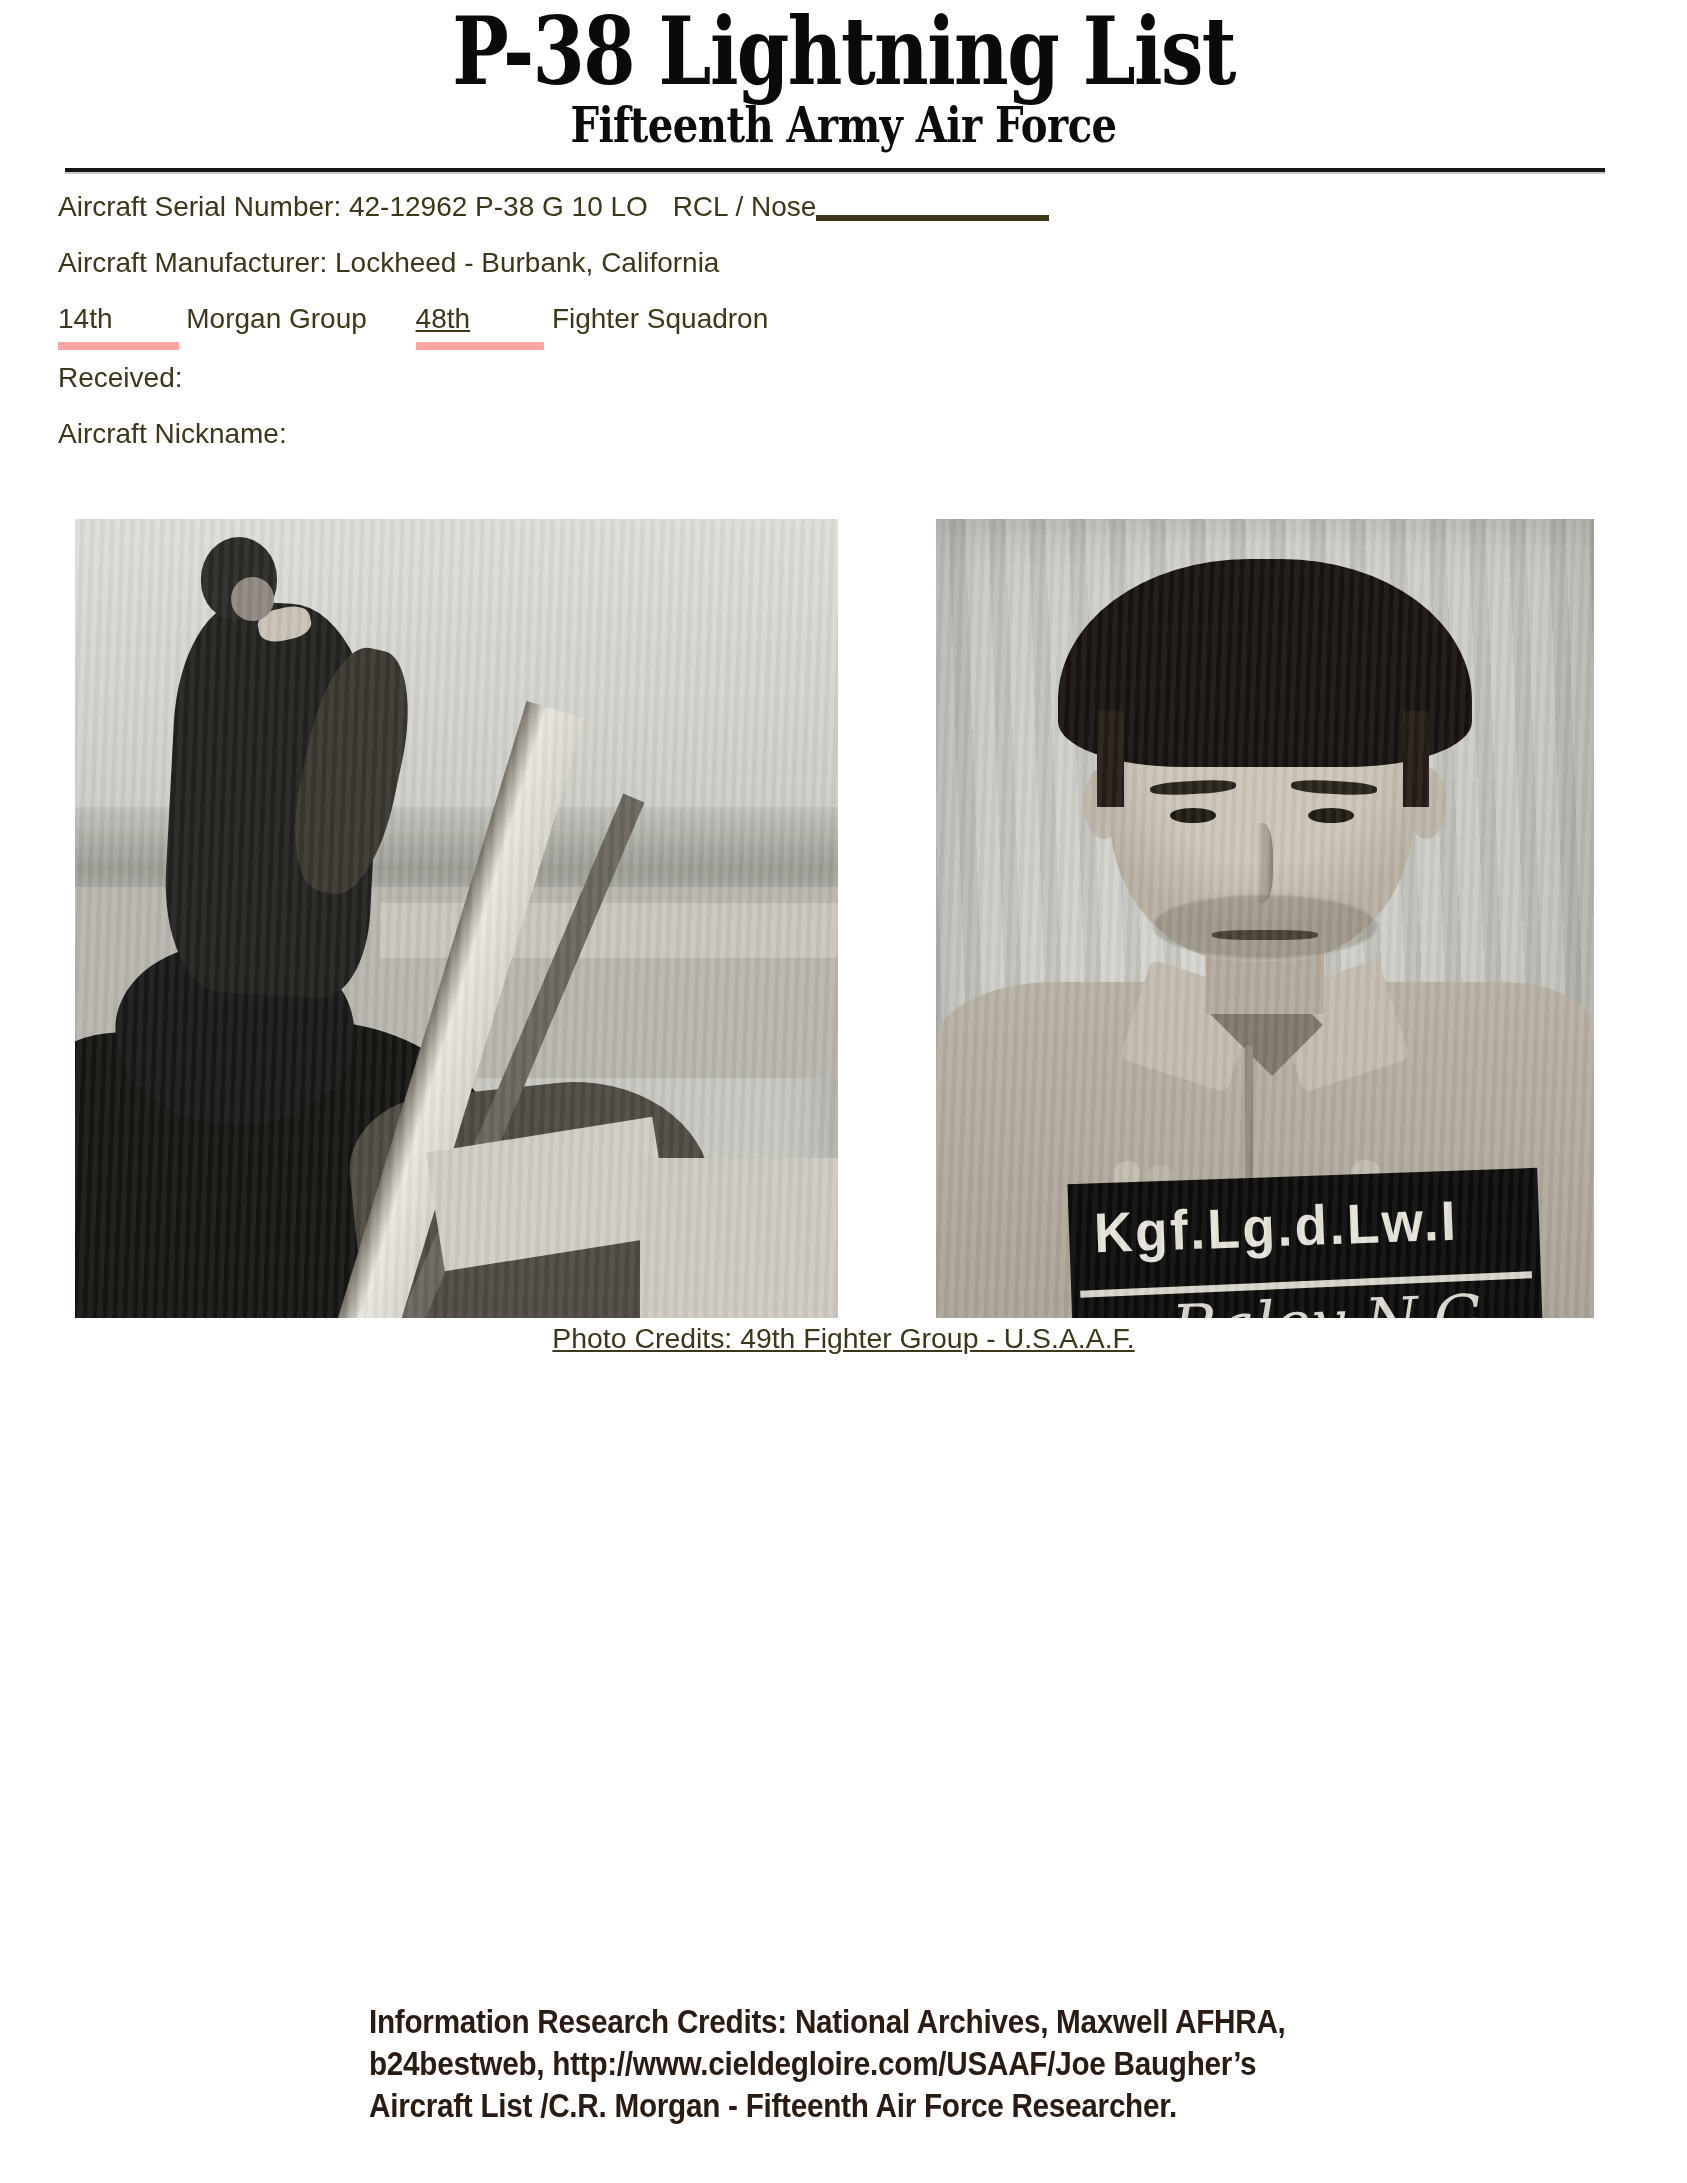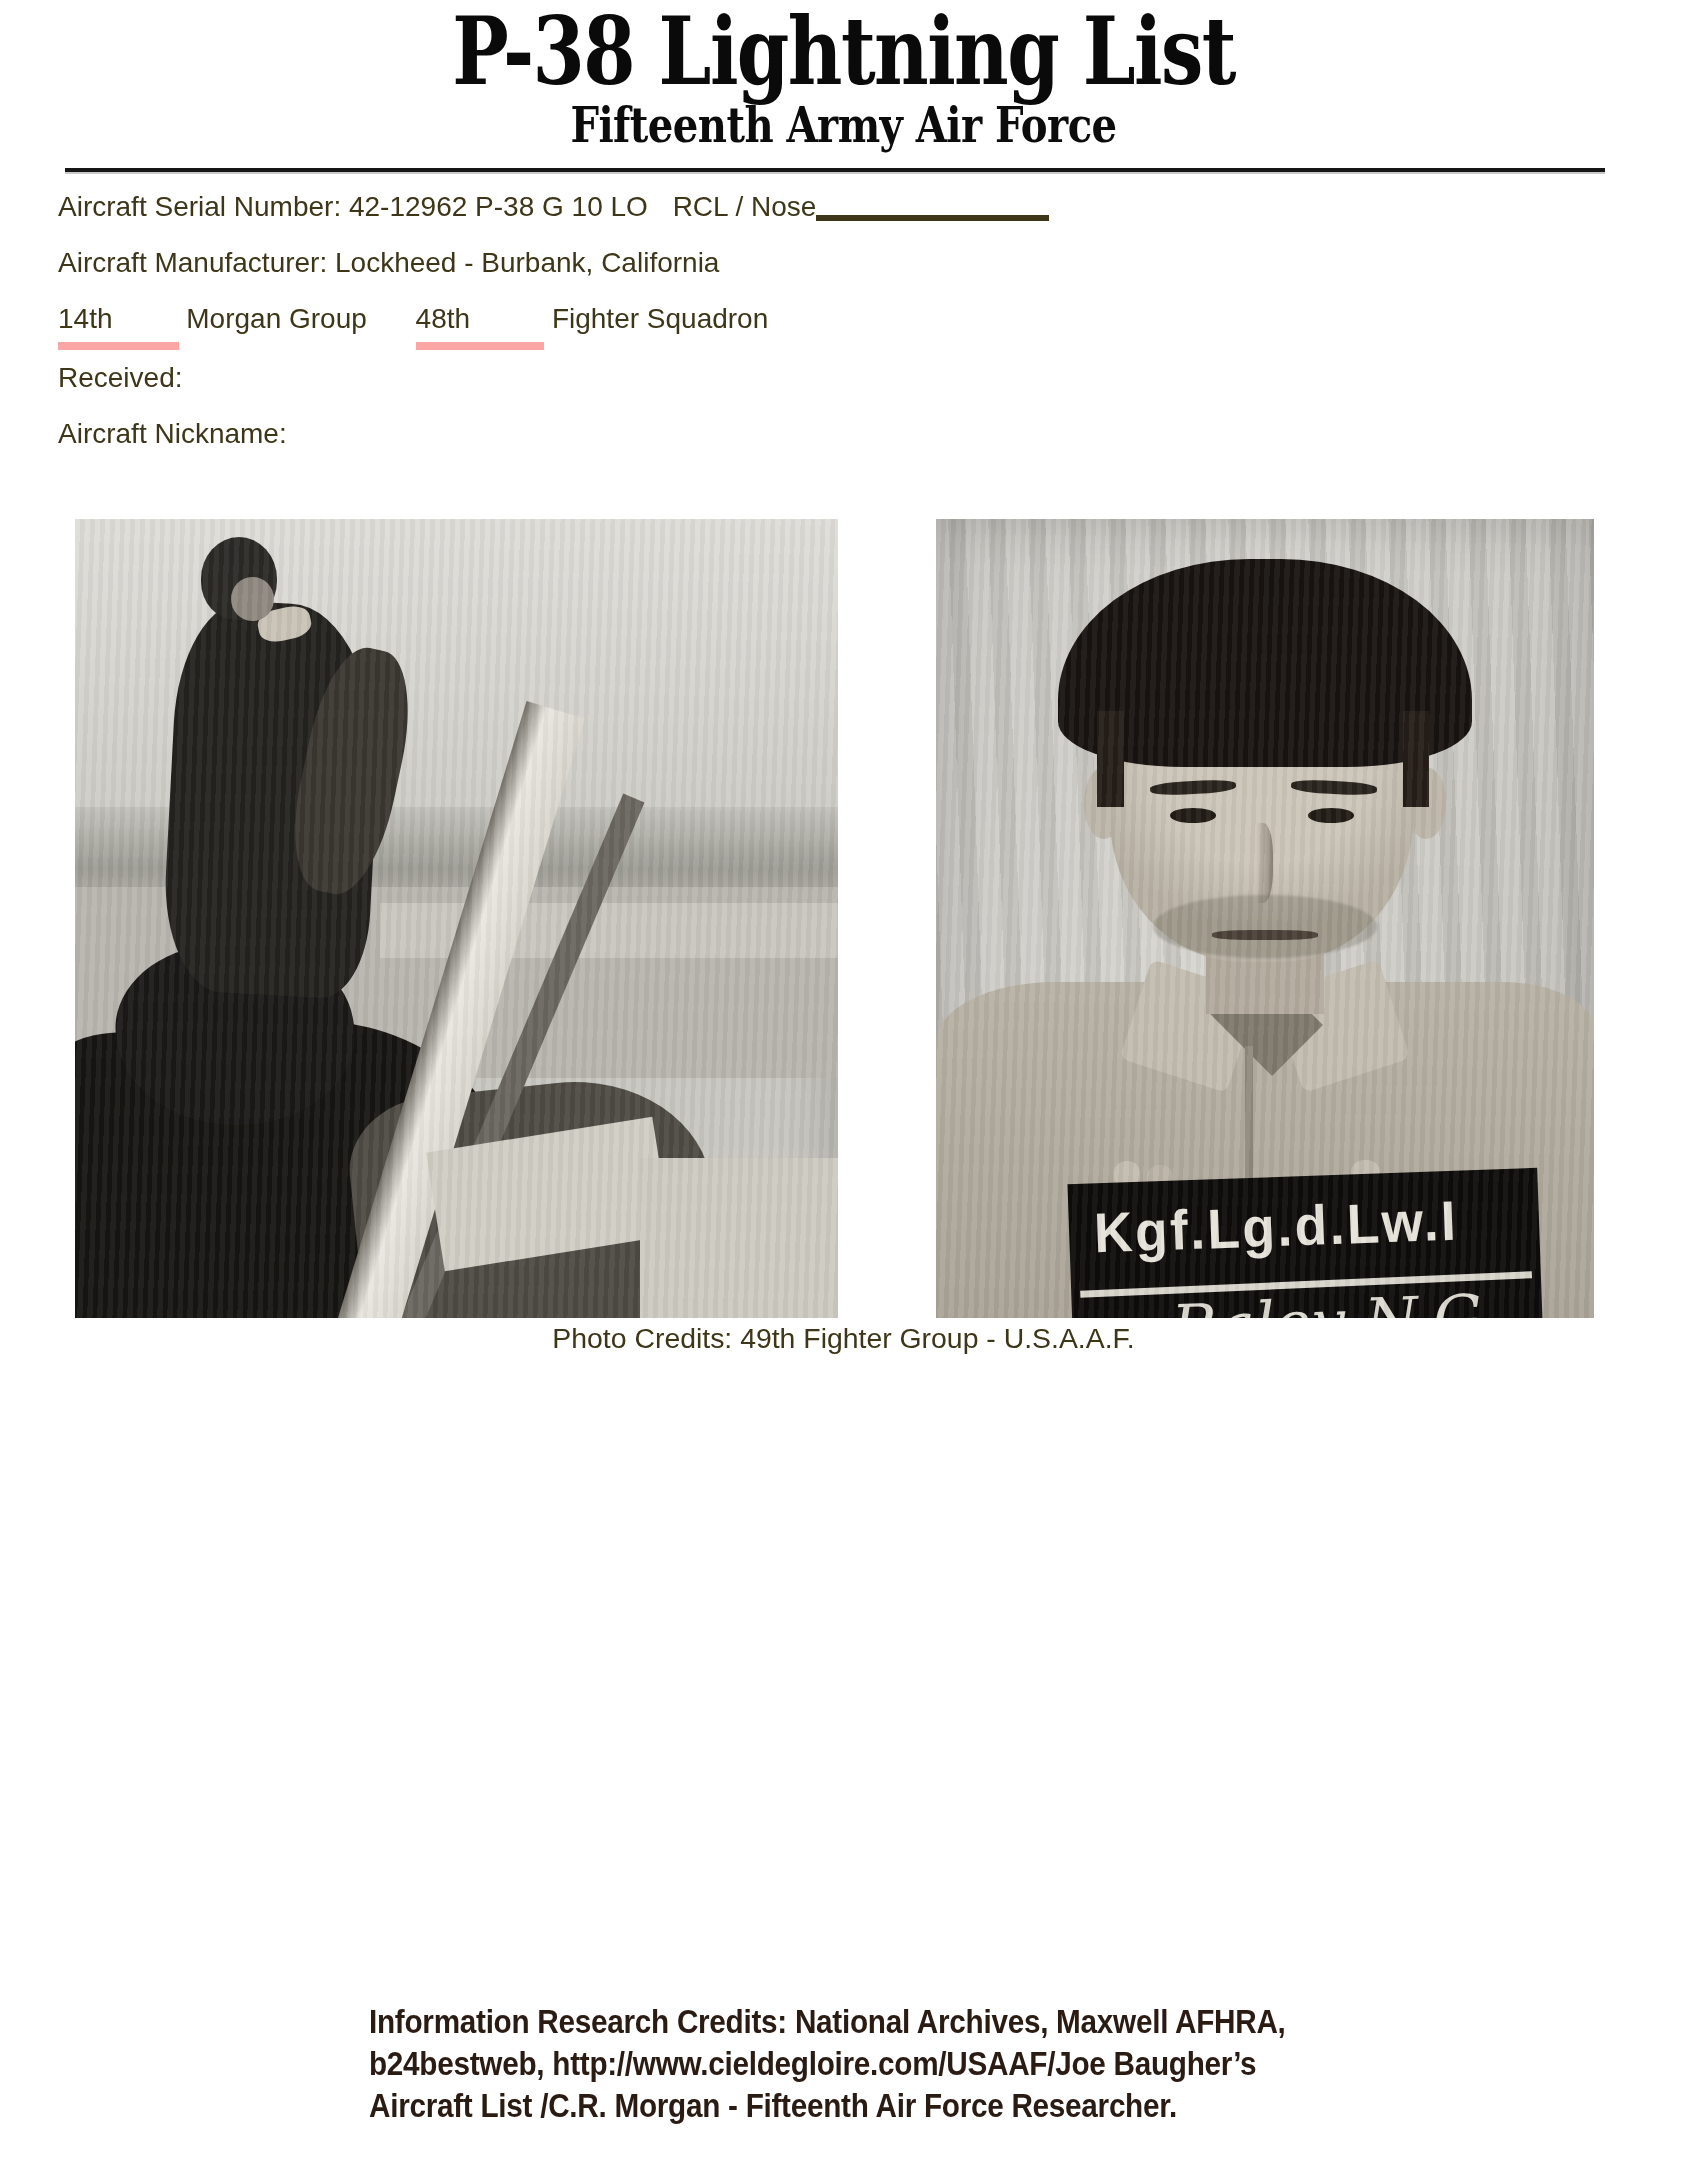--- a/index.html
+++ b/index.html
@@ -30,21 +30,21 @@
     position:absolute;left:58px;top:179px;color:#3d3618;
     font-size:28px;line-height:56px;white-space:nowrap;
   }
   .info .gap-rcl{margin-left:17px;}
   .blank{
     display:inline-block;width:233px;height:0;
     border-bottom:6px solid #3d3618;vertical-align:-5.3px;
   }
   .u{border-bottom:8px solid #fca5a5;display:inline-block;line-height:46px;}
   .u-group{padding-right:66px;}
-  .u-squadron{padding-right:74px;}
+  .u-squadron{padding-right:74px;text-decoration:underline;}
   .gap-squadron{margin-left:41px;}
 
   
   .photo{position:absolute;top:519px;overflow:hidden;box-shadow:inset 0 0 60px rgba(0,0,0,0.22);}
   .photo::after{
     content:"";position:absolute;inset:0;pointer-events:none;
     background:repeating-linear-gradient(92deg, rgba(255,255,255,0.05) 0 5.3px, rgba(0,0,0,0.035) 5.3px 10px);
   }
   .photo *{position:absolute;}
   .photo-left{left:75px;width:763px;height:799px;background:#c7c6c0;}
@@ -105,21 +105,21 @@
   }
   .pr-sign-stripe{position:absolute;left:2%;top:105px;width:96%;height:6.6px;background:#d8d5cc;transform:rotate(-0.5deg);}
   .pr-sign-hand{
     position:absolute;left:99px;top:111px;width:90%;
     font-family:"DejaVu Serif", serif;font-style:italic;font-size:61px;color:#dcd9d0;white-space:nowrap;
   }
 
   
   .photo-credits{
     position:absolute;left:0;top:1322px;width:1687px;text-align:center;
-    font-size:28.4px;color:#3d3618;
+    font-size:28.4px;color:#3d3618;text-decoration:underline;
   }
   .footer{
     position:absolute;left:369px;top:2001px;color:#2a1b13;
     font-weight:bold;font-size:33px;line-height:42px;letter-spacing:-0.3px;
     transform:scaleX(0.9);transform-origin:left top;white-space:nowrap;
   }
 </style>
 </head>
 <body>
 

